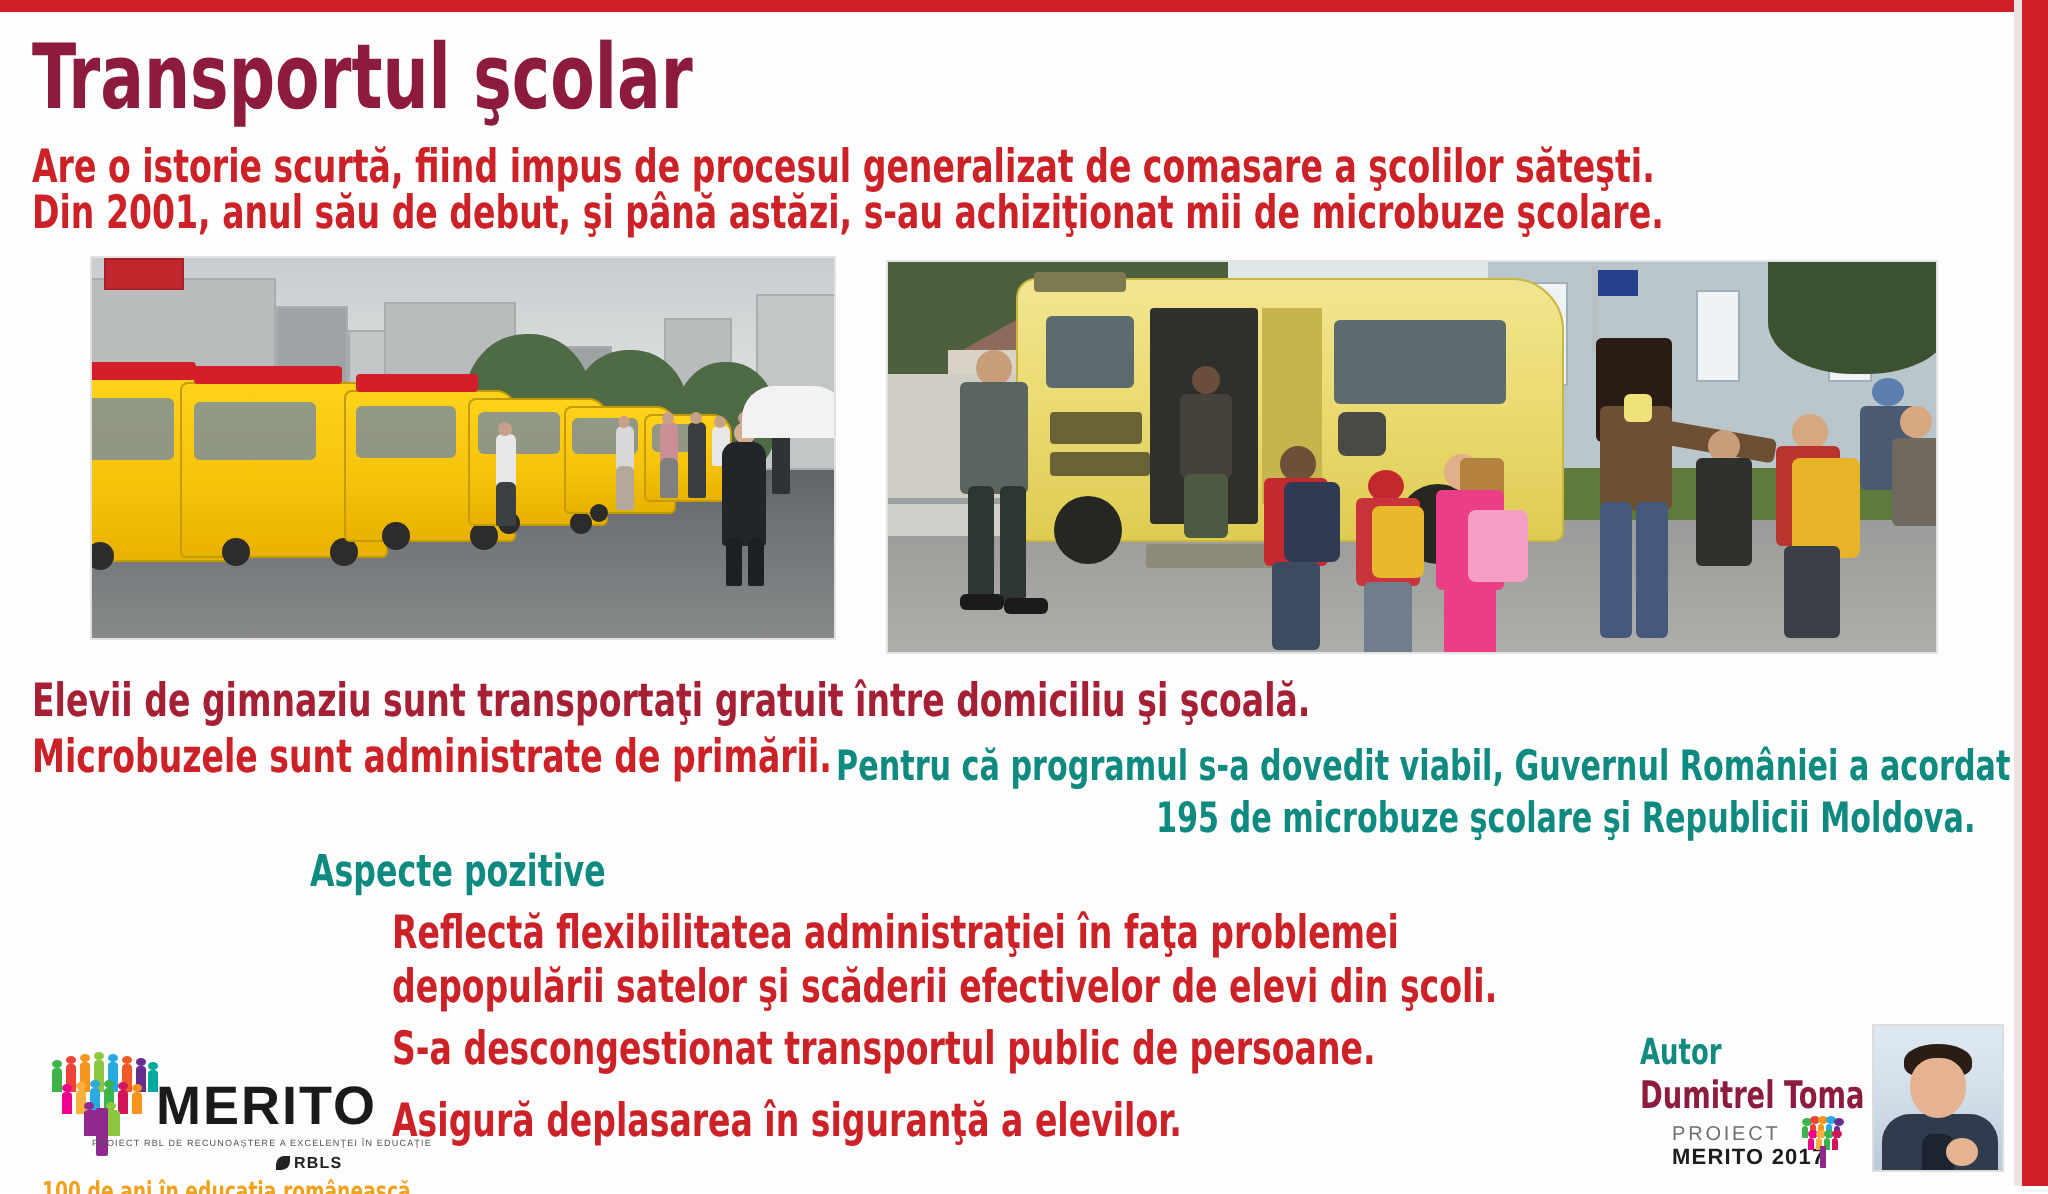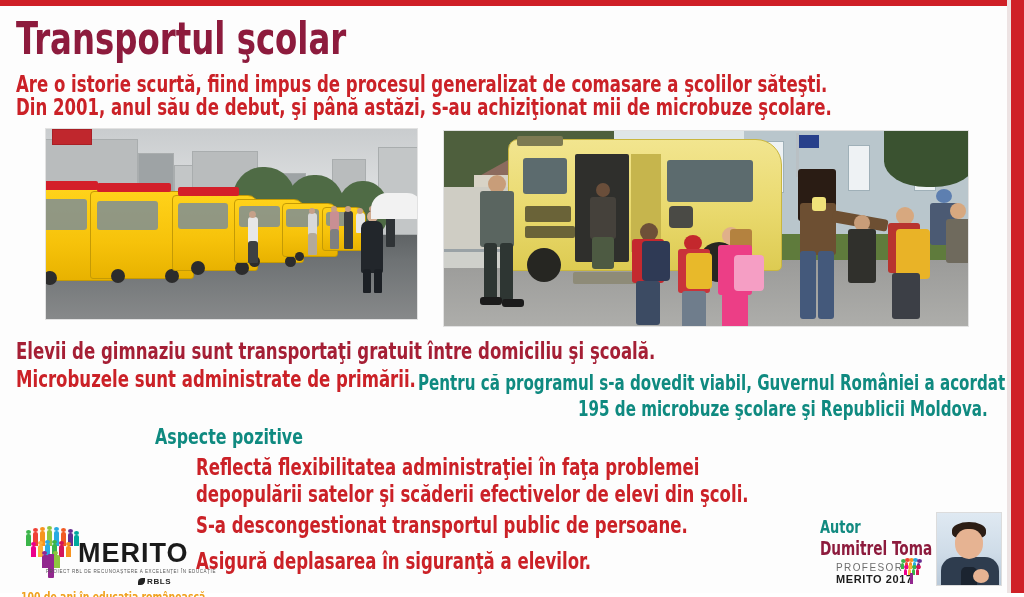--- a/index.html
+++ b/index.html
@@ -440,21 +440,21 @@
     </div>
     <div class="merito-word">MERITO</div>
     <div class="merito-sub">PROIECT RBL DE RECUNOAŞTERE A EXCELENŢEI ÎN EDUCAŢIE</div>
     <div class="merito-rbls"><span class="leaf"></span><span>RBLS</span></div>
     <div class="merito-100 cond">100 de ani în educaţia românească</div>
   </div>
 
   <div class="author">
     <div class="aut-word cond">Autor</div>
     <div class="aut-name cond">Dumitrel Toma</div>
-    <div class="aut-prof">PROFESOR</div>
+    <div class="aut-prof">PROIECT</div>
     <div class="aut-myear">MERITO 2017</div>
     <div class="aut-tree">
       <div class="mp" style="left:1px;  top:3px; width:3px; height:6px; background:#3bb54a;"></div>
       <div class="mp" style="left:5px;  top:2px; width:3px; height:7px; background:#ef4136;"></div>
       <div class="mp" style="left:9px;  top:2px; width:3px; height:7px; background:#f7941e;"></div>
       <div class="mp" style="left:13px; top:2px; width:3px; height:7px; background:#27aae1;"></div>
       <div class="mp" style="left:17px; top:3px; width:3px; height:6px; background:#662d91;"></div>
       <div class="mp" style="left:4px;  top:9px; width:3px; height:6px; background:#ec008c;"></div>
       <div class="mp" style="left:8px;  top:9px; width:3px; height:6px; background:#fbb03b;"></div>
       <div class="mp" style="left:12px; top:9px; width:3px; height:6px; background:#39b54a;"></div>

